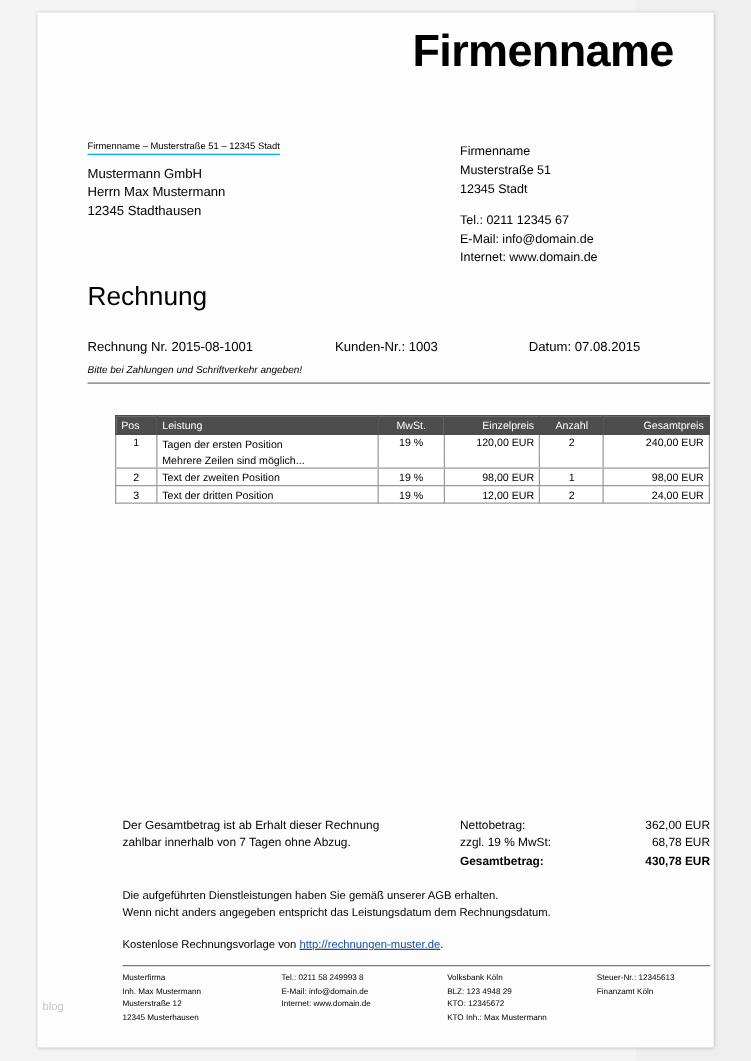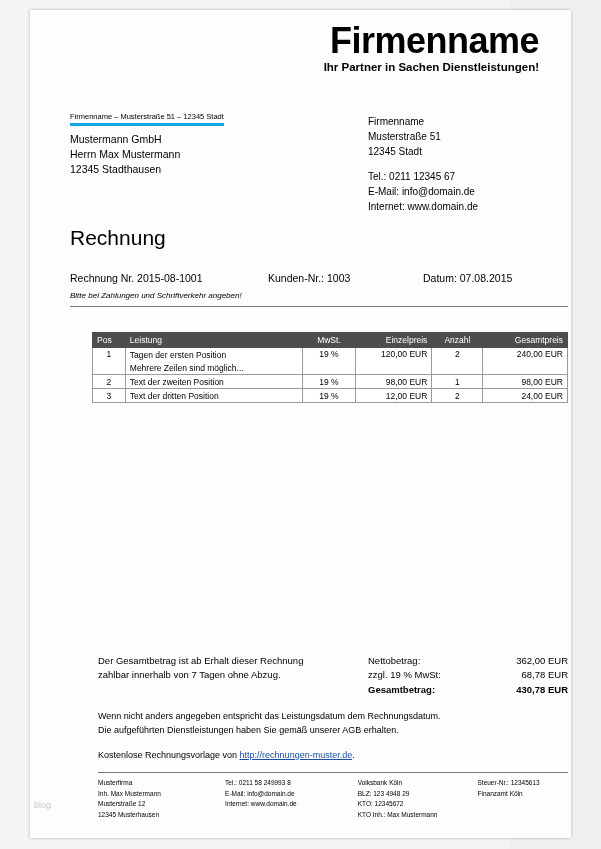--- a/index.html
+++ b/index.html
@@ -52,21 +52,21 @@
     margin-top: 1px;
   }
 
   
   .return-line {
     position: absolute;
     left: 40px;
     top: 102px;
     font-size: 7.5px;
     color: #000;
-    border-bottom: 3px solid #0ea5e9;
+    border-bottom: 1px solid #0ea5e9;
     padding-bottom: 2px;
     white-space: nowrap;
   }
   .recipient {
     position: absolute;
     left: 40px;
     top: 122px;
     font-size: 10.5px;
     line-height: 1.45;
     color: #000;
@@ -241,21 +241,20 @@
   }
 </style>
 </head>
 <body>
 
 <div class="page">
   <div class="sheet">
 
     <div class="header">
       <div class="company-logo">Firmenname</div>
-      <div class="company-slogan">Ihr Partner in Sachen Dienstleistungen!</div>
     </div>
 
     <div class="return-line">Firmenname – Musterstraße 51 – 12345 Stadt</div>
 
     <div class="recipient">
       <div>Mustermann GmbH</div>
       <div>Herrn Max Mustermann</div>
       <div>12345 Stadthausen</div>
     </div>
 
@@ -335,22 +334,22 @@
         <span class="lbl">zzgl. 19 % MwSt:</span>
         <span class="val">68,78 EUR</span>
       </div>
       <div class="trow bold">
         <span class="lbl">Gesamtbetrag:</span>
         <span class="val">430,78 EUR</span>
       </div>
     </div>
 
     <div class="notes">
+      <div>Die aufgeführten Dienstleistungen haben Sie gemäß unserer AGB erhalten.</div>
       <div>Wenn nicht anders angegeben entspricht das Leistungsdatum dem Rechnungsdatum.</div>
-      <div>Die aufgeführten Dienstleistungen haben Sie gemäß unserer AGB erhalten.</div>
       <div class="second">
         <span>Kostenlose Rechnungsvorlage von </span><a href="#">http://rechnungen-muster.de</a><span>.</span>
       </div>
     </div>
 
     <div class="footer-rule"></div>
     <div class="footer">
       <div class="col col1">
         <div>Musterfirma</div>
         <div>Inh. Max Mustermann</div>

